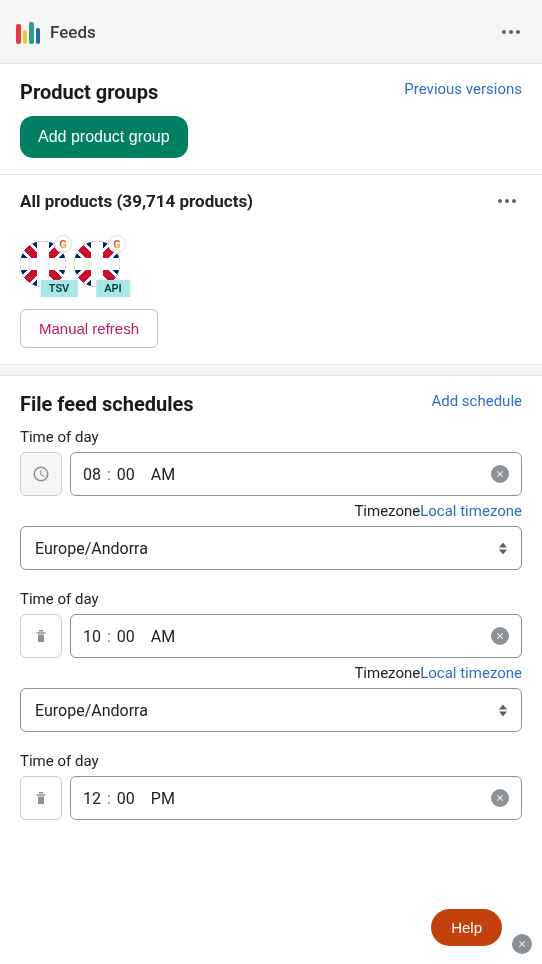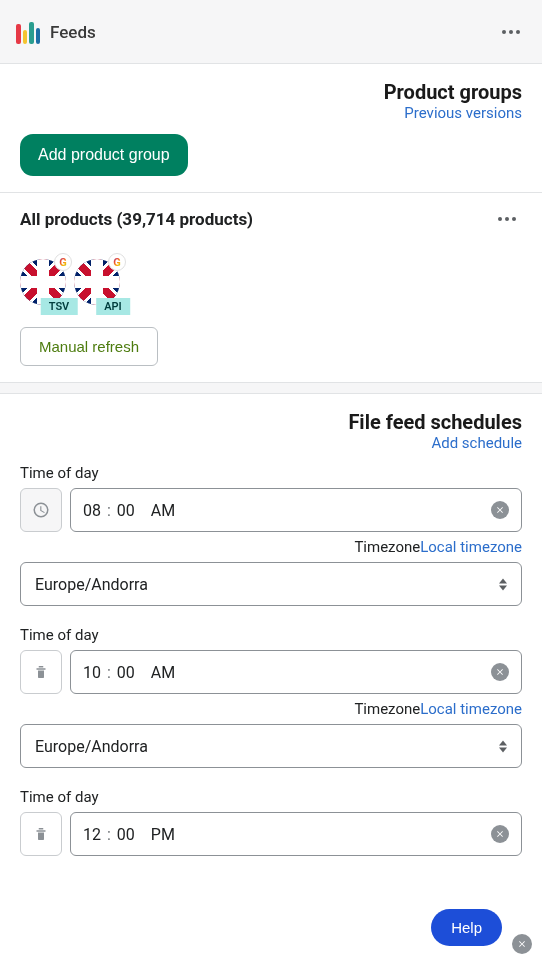--- a/index.html
+++ b/index.html
@@ -11,26 +11,26 @@
   .logo span{ display:block; width:5px; border-radius:2px;}
   .logo .r{height:20px;background:#e63946;}
   .logo .y{height:14px;background:#f4c430;}
   .logo .g{height:22px;background:#2a9d8f;}
   .logo .b{height:16px;background:#1d6fa5;}
   .topbar-title { font-size: 17px; font-weight: 500; color:#3a3a3a;}
   .dots { display: flex; gap: 3px; cursor:pointer; padding:6px;}
   .dots span { width: 4px; height: 4px; background: #5c5f62; border-radius: 50%; }
   
   .section { padding: 16px 20px; background:#fff;}
-  .section-head { display: flex; justify-content: space-between; align-items: flex-end; margin-bottom: 12px; flex-direction: column; }
+  .section-head { display: flex; justify-content: space-between; align-items: flex-start; margin-bottom: 12px; }
   .h1 { font-size: 20px; font-weight: 700; color:#1a1a1a;}
   .link { color: #2c6ecb; font-size: 15px; cursor: pointer; text-decoration:none;}
   
   .btn-primary { background: #008060; color: #fff; border: none; padding: 12px 18px; font-size: 16px; font-weight: 500; border-radius: 13px; cursor: pointer; }
-  .btn-secondary { background: #fff; color: #4d7c0f; border: 1px solid #babfc3; padding: 10px 18px; font-size: 15px; border-radius: 6px; cursor: pointer; }
+  .btn-secondary { background: #fff; color: #be185d; border: 1px solid #babfc3; padding: 10px 18px; font-size: 15px; border-radius: 6px; cursor: pointer; }
   
   .divider { height: 1px; background: #e1e3e5; }
   
   .group-head { display:flex; justify-content:space-between; align-items:center; margin-bottom:30px;}
   .group-title { font-size: 17px; font-weight: 700; }
   
   .flags { display: flex; gap: 8px; margin-bottom: 22px; }
   .flag-wrap { position: relative; }
   .flag { width: 46px; height: 46px; border-radius: 50%; overflow:hidden; position:relative; background:#012169;}
   .flag::before, .flag::after { content:""; position:absolute; inset:0;}
@@ -59,21 +59,21 @@
   .time-parts { display:flex; align-items:center; gap:6px; font-size:16px;}
   .time-parts .colon{color:#6d7175;}
   .time-parts .ampm{margin-left:10px;}
   .clear-x { width:18px; height:18px; border-radius:50%; background:#8c9196; display:flex; align-items:center; justify-content:center; cursor:pointer;}
   .clear-x svg{width:10px;height:10px;fill:#fff;}
   
   .select { height: 44px; border: 1px solid #8c9196; border-radius: 6px; display: flex; align-items: center; justify-content:space-between; padding: 10px 14px; font-size: 16px; cursor:pointer; margin-bottom:20px;}
   .select-arrows { display:flex; flex-direction:column; gap:1px;}
   .select-arrows svg{width:8px;height:6px;fill:#5c5f62;}
   
-  .help-btn { position: fixed; bottom: 18px; right: 40px; background: #1d4ed8; color: #fff; padding: 10px 20px; border-radius: 20px; font-size: 15px; font-weight: 500; cursor: pointer; border:none; z-index:10;}
+  .help-btn { position: fixed; bottom: 18px; right: 40px; background: #c2410c; color: #fff; padding: 10px 20px; border-radius: 20px; font-size: 15px; font-weight: 500; cursor: pointer; border:none; z-index:10;}
   .corner-x { position:fixed; bottom:10px; right:10px; width:20px; height:20px; border-radius:50%; background:#8c9196; display:flex; align-items:center; justify-content:center; cursor:pointer; z-index:10;}
   .corner-x svg{width:10px;height:10px;fill:#fff;}
 </style>
 </head>
 <body>
 
 <div class="topbar">
   <div class="topbar-left">
     <div class="logo">
       <span class="r"></span>

